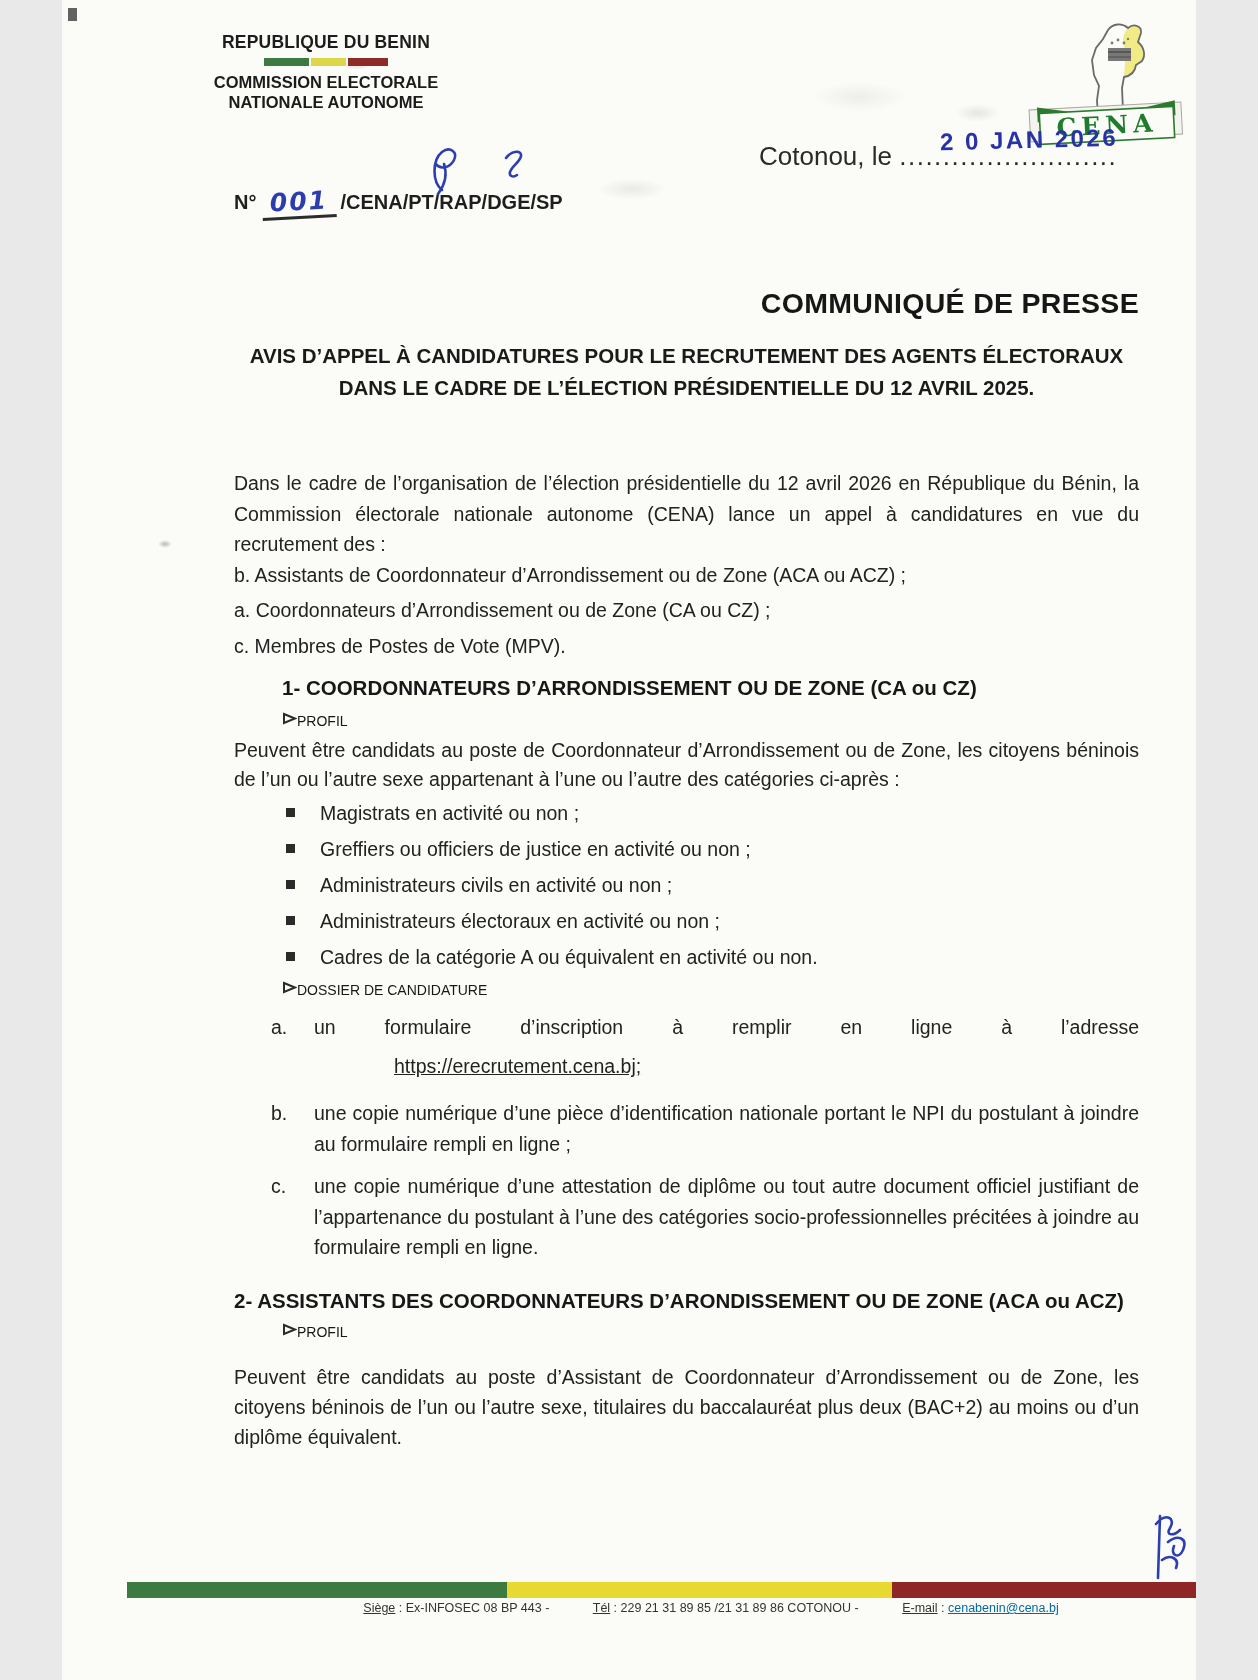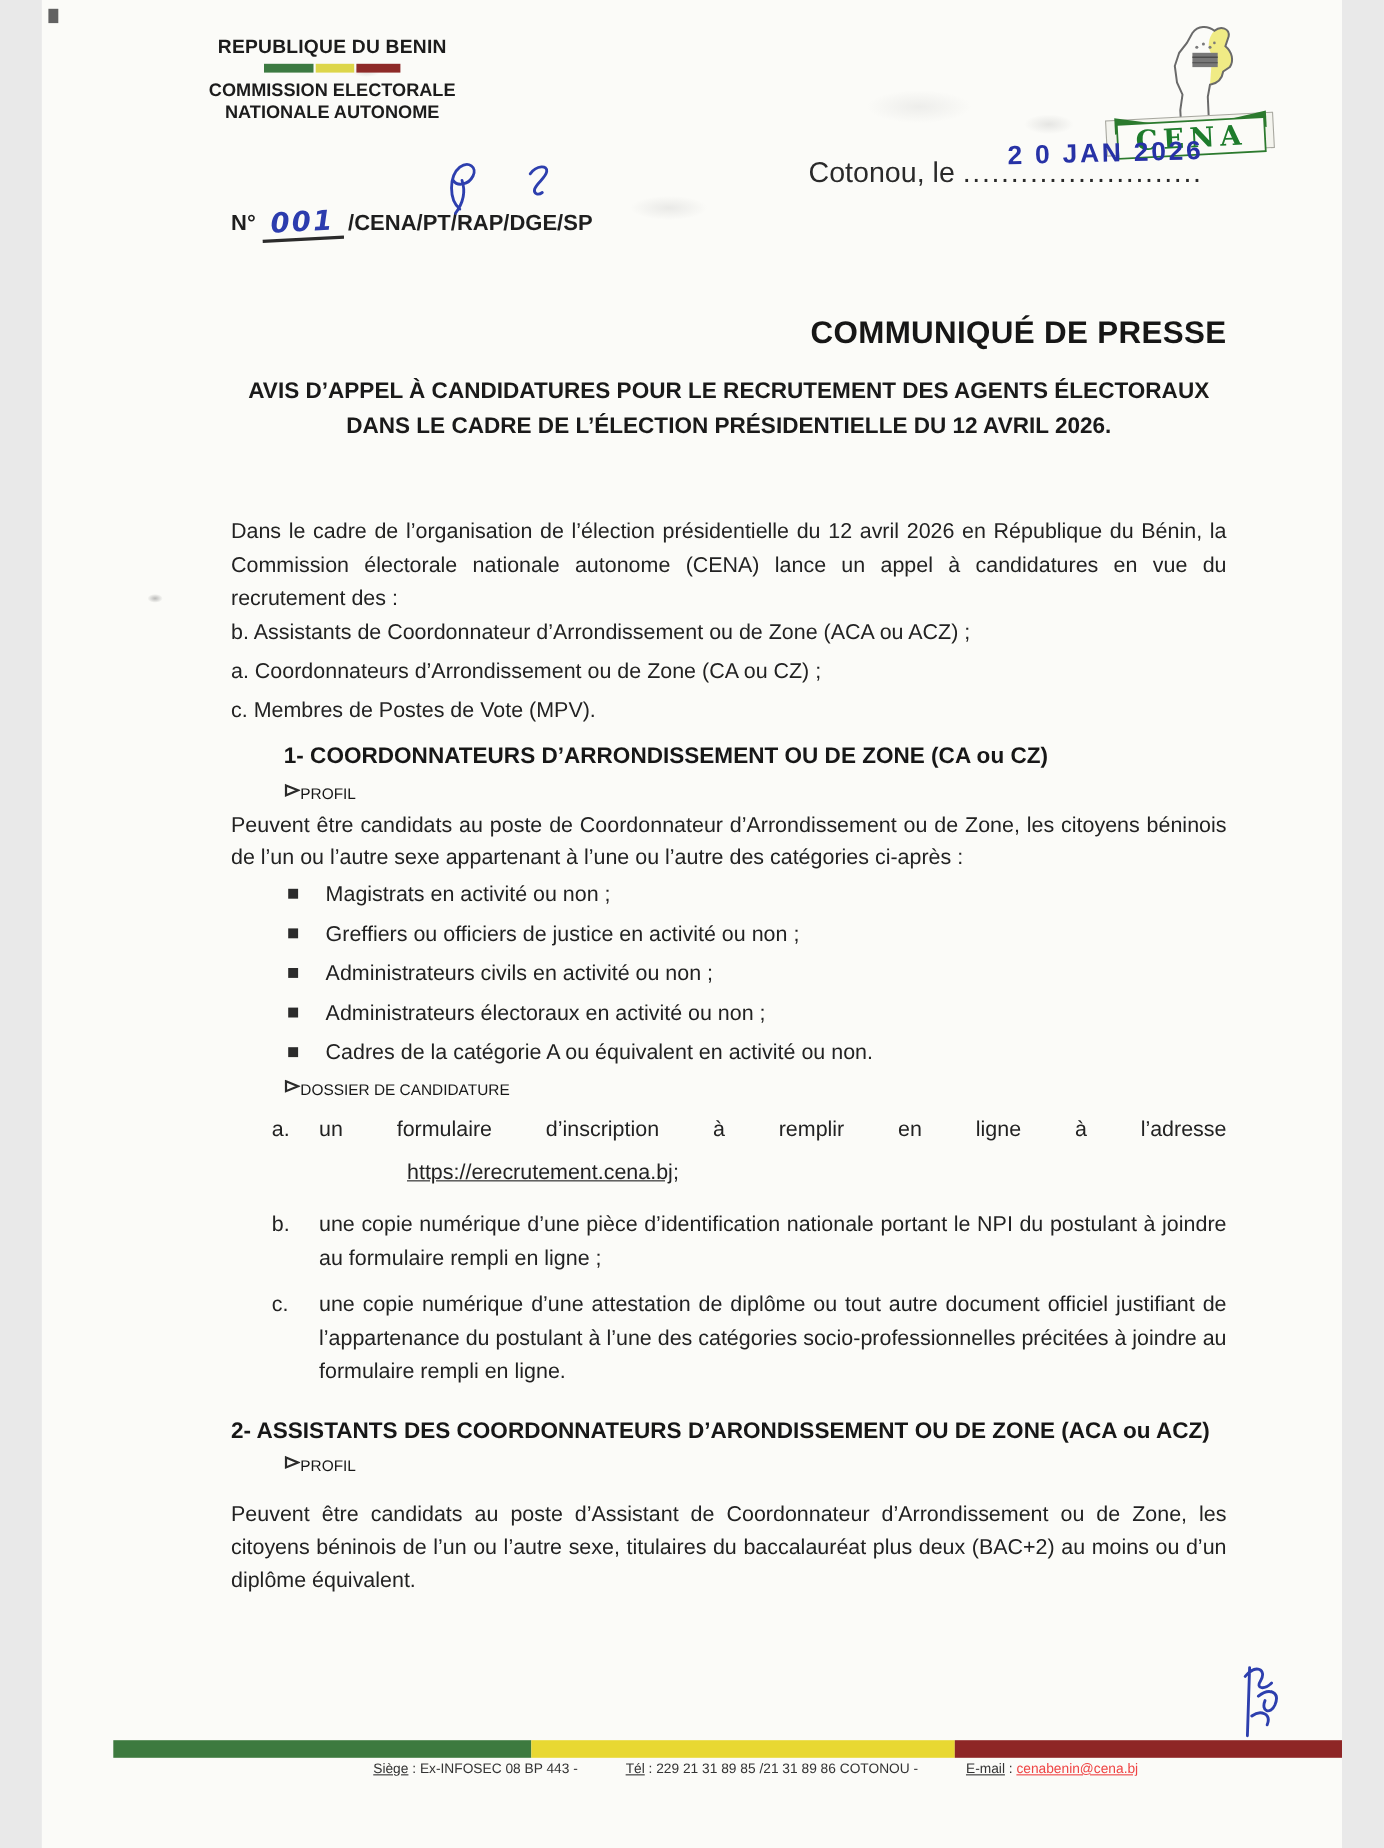--- a/index.html
+++ b/index.html
@@ -1,19 +1,19 @@
 <!DOCTYPE html>
 <html><head>
 <meta charset="utf-8">
 <style>
   html,body { margin:0; padding:0; background:#e9e9e9; }
   .page {
     position:relative; width:1134px; height:1680px; margin:0 auto;
     background:#fbfbf8; overflow:hidden;
-    font-family:"Liberation Sans", sans-serif; color:#242424;padding-left:48px;
+    font-family:"Liberation Sans", sans-serif; color:#242424;
   }
   
   .hdr-left { position:absolute; left:116px; top:32px; width:296px; text-align:center; }
   .republic { font-size:17.5px; font-weight:bold; letter-spacing:.2px; color:#1c1c1c; }
   .mini-flag { margin:5px auto 6px; width:124px; height:8px; display:flex; gap:2px; }
   .mini-flag .seg-g { width:45px; background:#3c7a42; }
   .mini-flag .seg-y { width:35px; background:#ddd64a; }
   .mini-flag .seg-r { width:40px; background:#8e2a28; }
   .commission { font-size:16.5px; font-weight:bold; line-height:1.24; color:#1c1c1c; }
   .logo { position:absolute; left:948px; top:20px; }
@@ -64,21 +64,21 @@
   .profil2 { margin:3px 0 0 48px; }
   .p3 { margin:18px 0 16px; line-height:1.55; }
   
   .bottom-stripe { position:absolute; left:65px; top:1582px; width:1138px; height:16px; display:flex; }
   .bottom-stripe .bs-g { width:380px; background:#3d7a3f; }
   .bottom-stripe .bs-y { width:385px; background:#e8d832; }
   .bottom-stripe .bs-r { width:373px; background:#8e2626; }
   .footer-line { position:absolute; left:0; top:1601px; width:1258px; text-align:center;
                  font-size:12.5px; color:#333; }
   .u { text-decoration:underline;margin-left:40px; }
-  .email-link { color:#ef4444; text-decoration:underline; }
+  .email-link { color:#0369a1; text-decoration:underline; }
   
   .smudge { position:absolute; border-radius:50%; pointer-events:none; }
   .sm1 { left:535px; top:178px; width:70px; height:22px; background:radial-gradient(closest-side,#9a9a9a,transparent); opacity:.18; }
   .sm2 { left:750px; top:82px;  width:95px; height:30px; background:radial-gradient(closest-side,#a0a0a0,transparent); opacity:.15; }
   .sm3 { left:893px; top:104px; width:45px; height:18px; background:radial-gradient(closest-side,#909090,transparent); opacity:.2; }
   .sm4 { left:282px; top:60px;  width:26px; height:10px; background:radial-gradient(closest-side,#8a8a8a,transparent); opacity:.25; }
   .sm5 { left:96px;  top:540px; width:14px; height:8px;  background:radial-gradient(closest-side,#777,transparent); opacity:.5; }
   .corner-dot { position:absolute; left:6px; top:8px; width:9px; height:13px; background:#3c3c3c; opacity:.8; }
 </style>
 </head>
@@ -135,21 +135,21 @@
   <div class="ref-line"><span>N°</span><span class="ref-number">001</span><span>/CENA/PT/RAP/DGE/SP</span></div>
 
   <div class="paraph-top">
     <svg width="122" height="52" viewBox="0 0 122 52">
       <path d="M28,46 C18,38 18,16 28,8 C36,2 44,8 40,16 C36,24 26,26 22,20 M30,20 C34,32 30,42 24,50" fill="none" stroke="#2d3fae" stroke-width="2.6" stroke-linecap="round"></path>
       <path d="M92,14 C98,6 108,6 107,12 C106,18 98,22 96,28 C95,32 99,34 103,31" fill="none" stroke="#2d3fae" stroke-width="2.6" stroke-linecap="round"></path>
     </svg>
   </div>
 
   <div class="title">COMMUNIQUÉ DE PRESSE</div>
-  <div class="subtitle">AVIS D’APPEL À CANDIDATURES POUR LE RECRUTEMENT DES AGENTS ÉLECTORAUX DANS LE CADRE DE L’ÉLECTION PRÉSIDENTIELLE DU 12 AVRIL 2026.</div>
+  <div class="subtitle">AVIS D’APPEL À CANDIDATURES POUR LE RECRUTEMENT DES AGENTS ÉLECTORAUX DANS LE CADRE DE L’ÉLECTION PRÉSIDENTIELLE DU 12 AVRIL 2025.</div>
 
   <div class="doc-body">
 
     <p class="intro-para">Dans le cadre de l’organisation de l’élection présidentielle du 12 avril 2026 en République du Bénin, la Commission électorale nationale autonome (CENA) lance un appel à candidatures en vue du recrutement des :</p>
 
     <div class="abc-item"><span>b.</span> <span>Assistants de Coordonnateur d’Arrondissement ou de Zone (ACA ou ACZ) ;</span></div>
     <div class="abc-item"><span>a.</span> <span>Coordonnateurs d’Arrondissement ou de Zone (CA ou CZ) ;</span></div>
     <div class="abc-item"><span>c.</span> <span>Membres de Postes de Vote (MPV).</span></div>
 
     <div class="h-sec h1-ind">1-  COORDONNATEURS D’ARRONDISSEMENT OU DE ZONE (CA ou CZ)</div>

